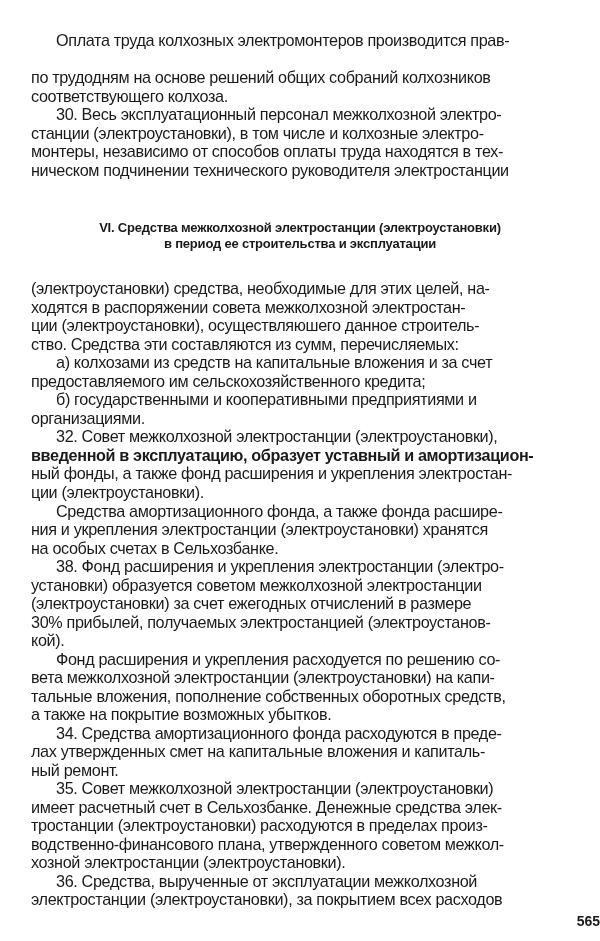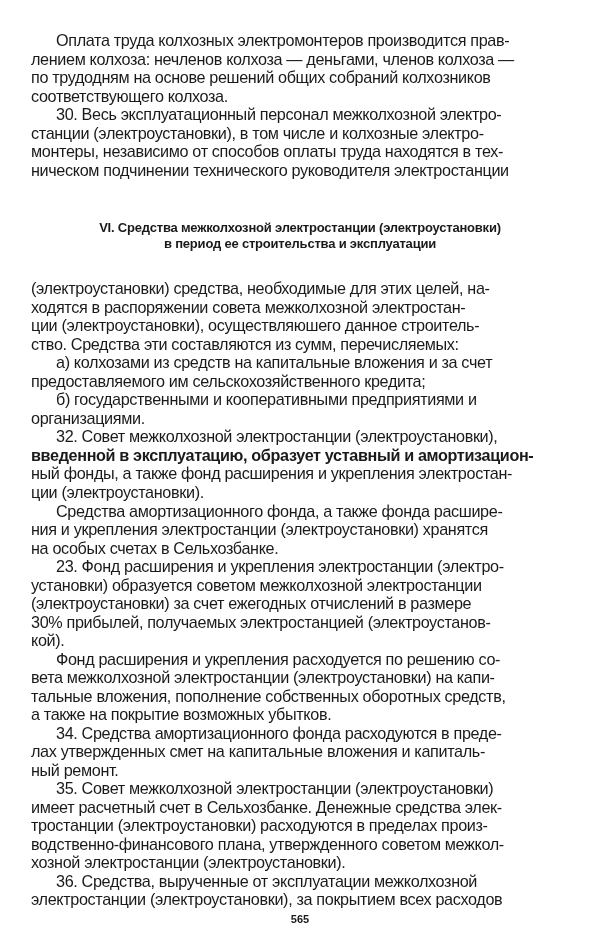--- a/index.html
+++ b/index.html
@@ -7,30 +7,29 @@
          font-family: "Liberation Sans Narrow", "Liberation Sans", sans-serif; color: #1a1a1a; }
   .page { position: absolute; left: 0; top: 0; width: 600px; height: 941px; }
   .line { position: absolute; left: 31px; width: 538px; height: 19px;
           font-size: 16.2px; line-height: 19px; white-space: nowrap;
           text-align: justify; text-align-last: justify; letter-spacing: -0.35px;
           transform-origin: left top; }
   .line.indent { left: 56px; width: 513px; }
   .line.last { text-align-last: left; }
   .heading { position: absolute; left: 0; width: 600px; text-align: center;
              font-weight: bold; font-size: 13px; line-height: 17px; letter-spacing: -0.2px; }
-  .pagenum { position: absolute; left: 0; width: 600px; text-align: center;
-             font-size: 11px; font-weight: bold; top: 913px; }
+  .pagenum { position: absolute; left: 0; width: 600px; text-align: right;
+             font-size: 14px; font-weight: bold; top: 913px; }
 </style>
 </head>
 <body>
 
 <div class="page">
 
   <div class="line indent" style="top: 31px; text-align: left; text-align-last: left; word-spacing: 0px;">Оплата труда колхозных электромонтеров производится прав-</div>
-  <div class="line" style="top: 50px; text-align: left; text-align-last: left; word-spacing: 0px;">лением колхоза: нечленов колхоза — деньгами, членов колхоза —</div>
   <div class="line" style="top: 68px; text-align: left; text-align-last: left; word-spacing: 0px;">по трудодням на основе решений общих собраний колхозников</div>
   <div class="line last" style="top: 87px; text-align: left; text-align-last: left;">соответствующего колхоза.</div>
 
   <div class="line indent" style="top: 105px; text-align: left; text-align-last: left; word-spacing: 0px;">30. Весь эксплуатационный персонал межколхозной электро-</div>
   <div class="line" style="top: 124px; text-align: left; text-align-last: left; word-spacing: 0px;">станции (электроустановки), в том числе и колхозные электро-</div>
   <div class="line" style="top: 142px; text-align: left; text-align-last: left; word-spacing: 0px;">монтеры, независимо от способов оплаты труда находятся в тех-</div>
   <div class="line" style="top: 161px; text-align: left; text-align-last: left; word-spacing: 0px;">ническом подчинении технического руководителя электростанции</div>
 
   <div class="heading" style="top:219px">VI. Средства межколхозной электростанции (электроустановки)</div>
   <div class="heading" style="top:235px">в период ее строительства и эксплуатации</div>
@@ -48,21 +47,21 @@
 
   <div class="line indent" style="top: 427px; text-align: left; text-align-last: left; word-spacing: 0px;">32. Совет межколхозной электростанции (электроустановки),</div>
   <div class="line" style="top: 446px; text-align: left; text-align-last: left; word-spacing: 0px; font-weight: bold;">введенной в эксплуатацию, образует уставный и амортизацион-</div>
   <div class="line" style="top: 464px; text-align: left; text-align-last: left; word-spacing: 0px;">ный фонды, а также фонд расширения и укрепления электростан-</div>
   <div class="line last" style="top: 483px; text-align: left; text-align-last: left;">ции (электроустановки).</div>
 
   <div class="line indent" style="top: 502px; text-align: left; text-align-last: left; word-spacing: 0px;">Средства амортизационного фонда, а также фонда расшире-</div>
   <div class="line" style="top: 520px; text-align: left; text-align-last: left; word-spacing: 0px;">ния и укрепления электростанции (электроустановки) хранятся</div>
   <div class="line last" style="top: 539px; text-align: left; text-align-last: left;">на особых счетах в Сельхозбанке.</div>
 
-  <div class="line indent" style="top: 557px; text-align: left; text-align-last: left; word-spacing: 0px;">23. Фонд расширения и укрепления электростанции (электро-</div>
+  <div class="line indent" style="top: 557px; text-align: left; text-align-last: left; word-spacing: 0px;">38. Фонд расширения и укрепления электростанции (электро-</div>
   <div class="line" style="top: 576px; text-align: left; text-align-last: left; word-spacing: 0px;">установки) образуется советом межколхозной электростанции</div>
   <div class="line" style="top: 594px; text-align: left; text-align-last: left; word-spacing: 0px;">(электроустановки) за счет ежегодных отчислений в размере</div>
   <div class="line" style="top: 613px; text-align: left; text-align-last: left; word-spacing: 0px;">30% прибылей, получаемых электростанцией (электроустанов-</div>
   <div class="line last" style="top: 631px; text-align: left; text-align-last: left;">кой).</div>
 
   <div class="line indent" style="top: 650px; text-align: left; text-align-last: left; word-spacing: 0px;">Фонд расширения и укрепления расходуется по решению со-</div>
   <div class="line" style="top: 668px; text-align: left; text-align-last: left; word-spacing: 0px;">вета межколхозной электростанции (электроустановки) на капи-</div>
   <div class="line" style="top: 687px; text-align: left; text-align-last: left; word-spacing: 0px;">тальные вложения, пополнение собственных оборотных средств,</div>
   <div class="line last" style="top: 705px; text-align: left; text-align-last: left;">а также на покрытие возможных убытков.</div>
 

